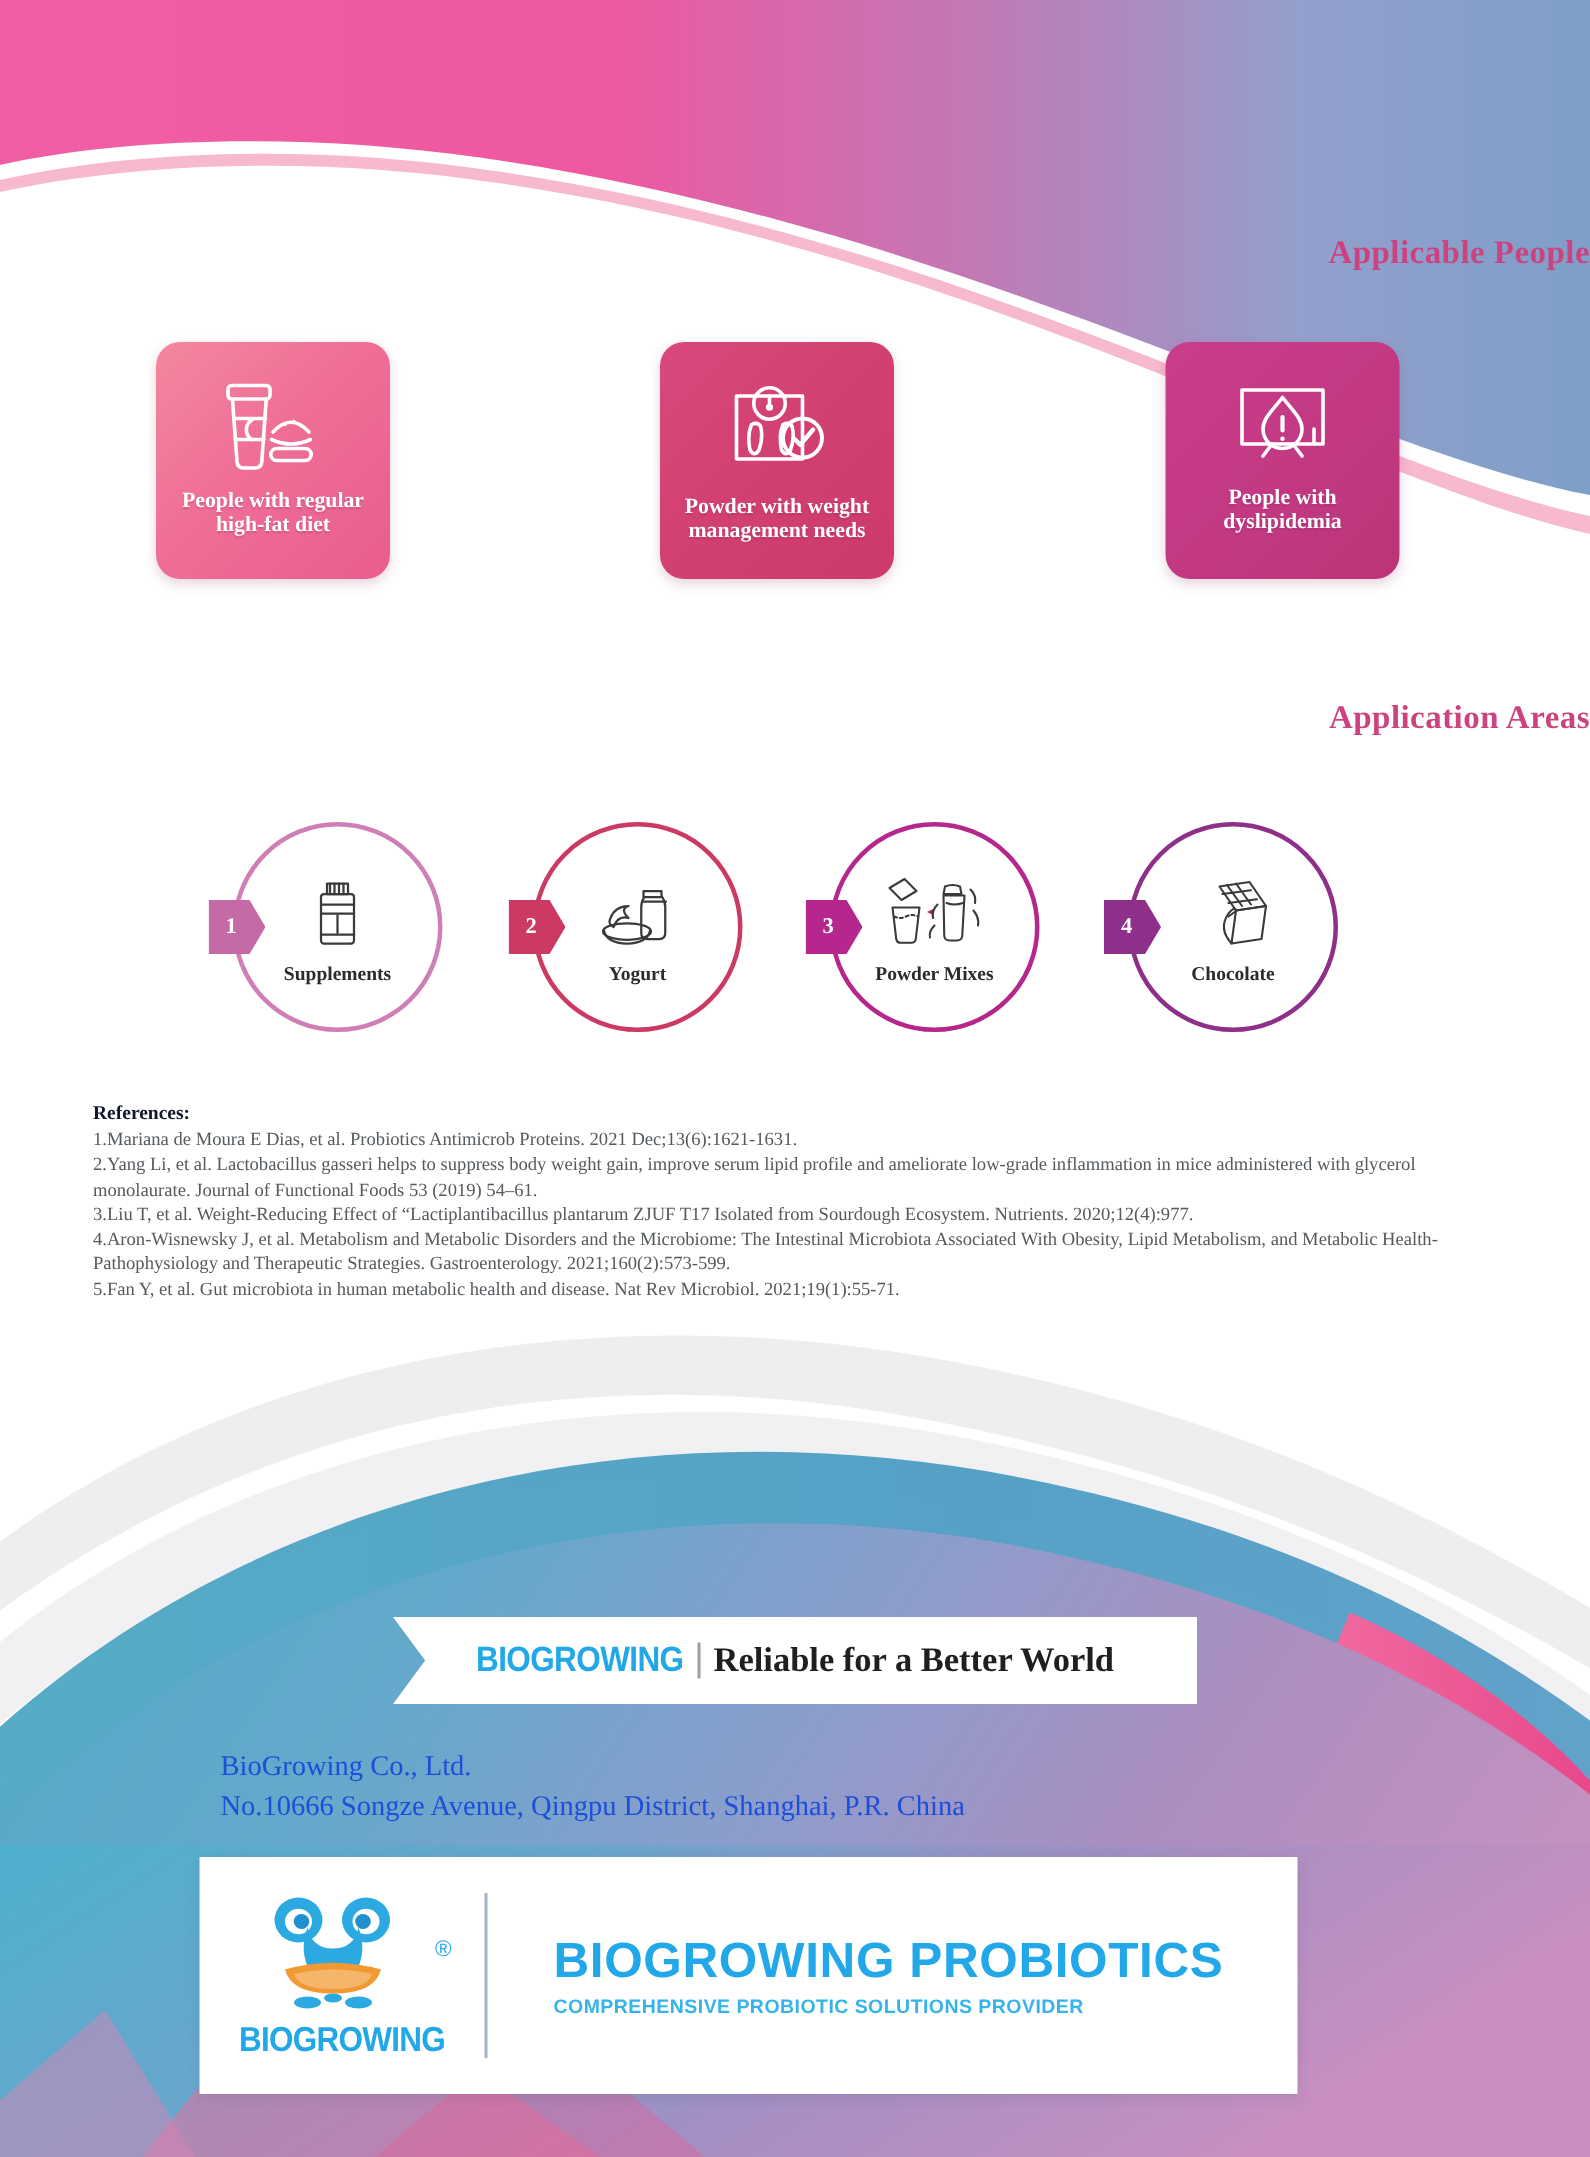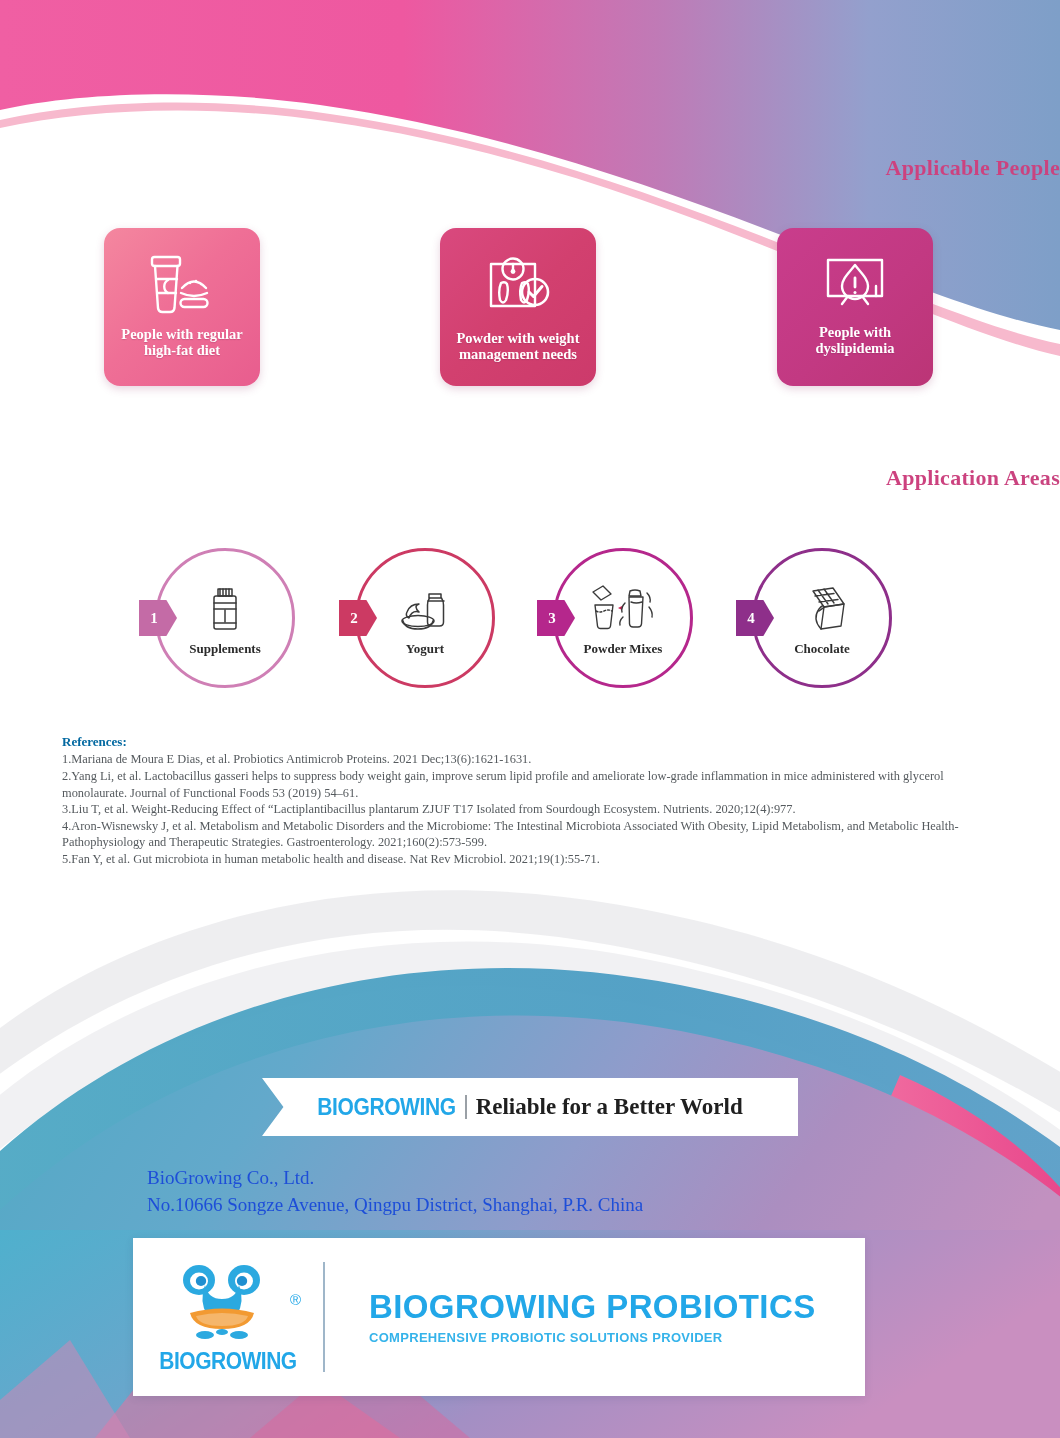--- a/index.html
+++ b/index.html
@@ -72,21 +72,21 @@
   #circ-0 .circ{border-color:#cf7fb5;} #circ-0 .badge{background:#c46ba6;}
   #circ-1 .circ{border-color:#cc3a63;} #circ-1 .badge{background:#cc3a63;}
   #circ-2 .circ{border-color:#b5278c;} #circ-2 .badge{background:#b5278c;}
   #circ-3 .circ{border-color:#8e2f8a;} #circ-3 .badge{background:#8e2f8a;}
 
   
   .refs{
     position:absolute;left:62px;top:733px;width:940px;
     font-family:"Liberation Serif", serif;color:#555a5e;font-size:12.4px;line-height:1.34;
   }
-  .refs .head{font-weight:bold;color:#0369a1;font-size:13px;margin-bottom:1px;}
+  .refs .head{font-weight:bold;color:#0f172a;font-size:13px;margin-bottom:1px;}
   .refs p{margin:0;}
 
   
   .ribbon{
     position:absolute;left:262px;top:1078px;width:536px;height:58px;
     background:#ffffff;
     clip-path:polygon(0 0, 100% 0, 100% 100%, 0 100%, 4% 50%);
     box-shadow:0 6px 12px rgba(40,60,90,.18);
     display:flex;align-items:center;justify-content:center;
   }

